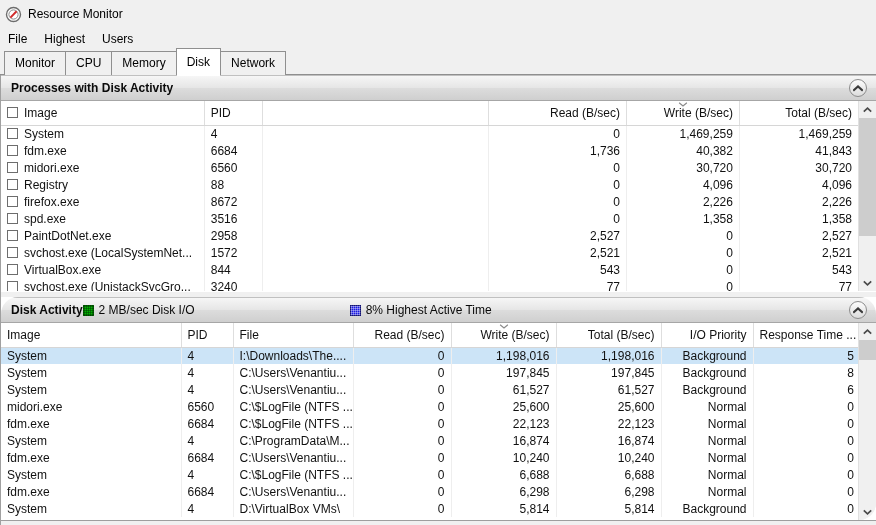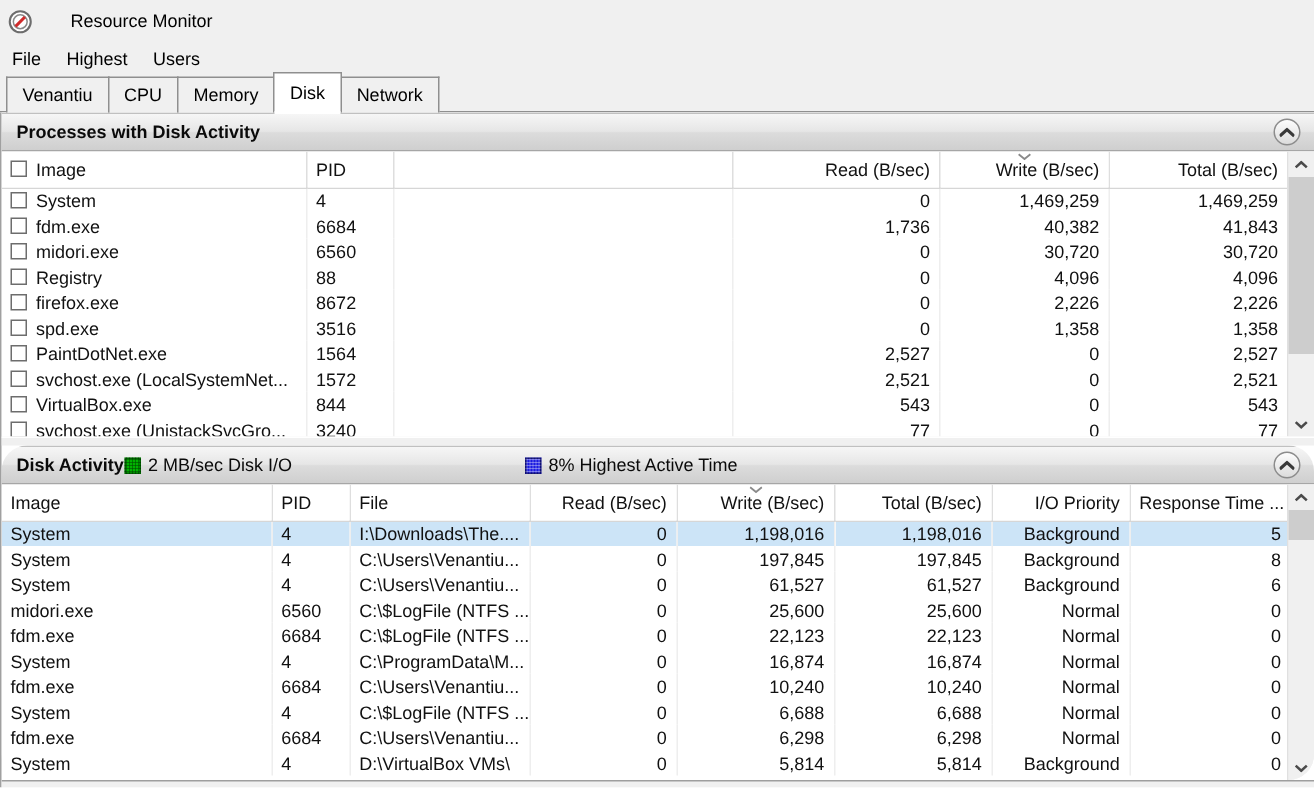--- a/index.html
+++ b/index.html
@@ -40,21 +40,20 @@
     height: 17px;
     margin-right: 6px;
     position: relative;
     flex: 0 0 auto;
   }
   .app-icon svg { display: block; }
   .title-text {
     font-size: 12px;
     color: #000;
     white-space: nowrap;
-    margin-left: 19px;
   }
 
   
   .menubar {
     height: 22px;
     display: flex;
     align-items: center;
     padding-left: 8px;
     background: #f0f0f0;
     flex: 0 0 auto;
@@ -349,21 +348,21 @@
     <span class="title-text">Resource Monitor</span>
   </div>
 
   <div class="menubar">
     <span class="menu-item">File</span>
     <span class="menu-item">Highest</span>
     <span class="menu-item">Users</span>
   </div>
 
   <div class="tabstrip">
-    <div class="tab">Venantiu</div>
+    <div class="tab">Monitor</div>
     <div class="tab">CPU</div>
     <div class="tab">Memory</div>
     <div class="tab active">Disk</div>
     <div class="tab">Network</div>
   </div>
 
   <div class="content">
 
     <div class="section" style="height:216px;">
       <div class="section-header">
@@ -486,21 +485,21 @@
                 <td class="r">1,358</td>
                 <td class="r last">1,358</td>
               </tr>
               <tr>
                 <td class="l">
                     <span class="img-cell">
                       <span class="cbx"></span>
                       <span class="txt">PaintDotNet.exe</span>
                     </span>
                   </td>
-                <td class="l">1564</td>
+                <td class="l">2958</td>
                 <td class="l"></td>
                 <td class="r">2,527</td>
                 <td class="r">0</td>
                 <td class="r last">2,527</td>
               </tr>
               <tr>
                 <td class="l">
                     <span class="img-cell">
                       <span class="cbx"></span>
                       <span class="txt">svchost.exe (LocalSystemNet...</span>

